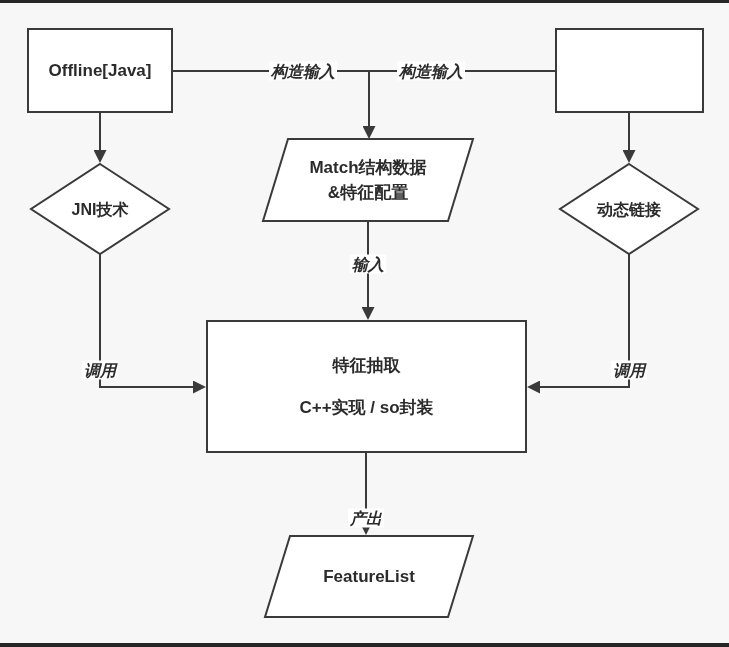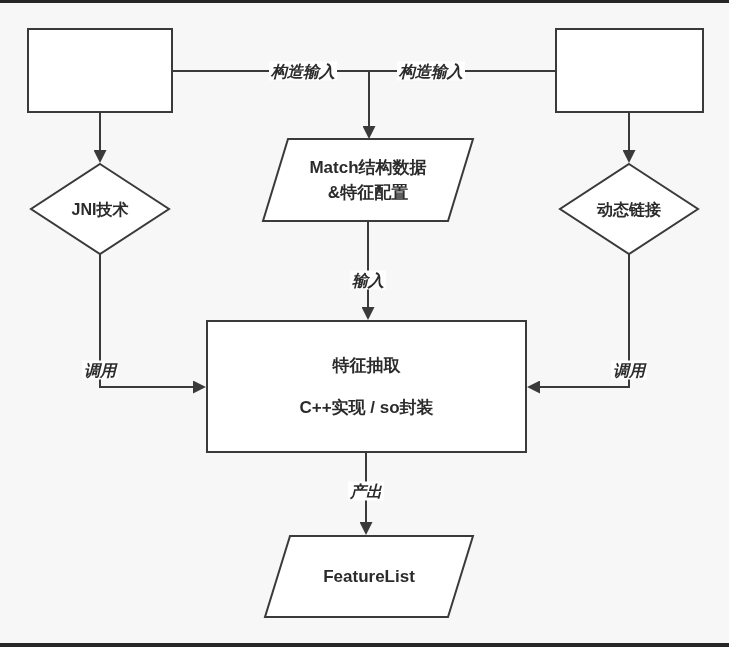--- a/index.html
+++ b/index.html
@@ -78,20 +78,23 @@
       <rect x="28" y="29" width="144" height="83"></rect>
       <rect x="556" y="29" width="147" height="83"></rect>
       <polygon points="288,139 473,139 448,221 263,221"></polygon>
       <polygon points="100,164 169,209 100,254 31,209"></polygon>
       <polygon points="629,164 698,209 629,254 560,209"></polygon>
       <rect x="207" y="321" width="319" height="131"></rect>
       <polygon points="290,536 473,536 448,617 265,617"></polygon>
     </g>
   </svg>
 
+  <div class="node-label" style="left:28px;top:29px;width:144px;height:83px">
+    <span>Offline[Java]</span>
+  </div>
 
 
   <div class="node-label" style="left:31px;top:164px;width:138px;height:90px;font-size:16px">
     <span>JNI技术</span>
   </div>
 
   <div class="node-label" style="left:263px;top:139px;width:210px;height:82px">
     <span>Match结构数据</span>
     <span>&amp;特征配置</span>
   </div>
@@ -106,20 +109,20 @@
   </div>
 
   <div class="node-label" style="left:265px;top:536px;width:208px;height:81px">
     <span>FeatureList</span>
   </div>
 
   <div class="edge-label" style="left:303px;top:71px">构造输入</div>
 
   <div class="edge-label" style="left:431px;top:71px">构造输入</div>
 
-  <div class="edge-label" style="left:368px;top:280px">输入</div>
+  <div class="edge-label" style="left:368px;top:264px">输入</div>
 
   <div class="edge-label" style="left:100px;top:370px">调用</div>
 
   <div class="edge-label" style="left:629px;top:370px">调用</div>
 
-  <div class="edge-label" style="left:366px;top:491px">产出</div>
+  <div class="edge-label" style="left:366px;top:518px">产出</div>
 </div>
 
 </body></html>

